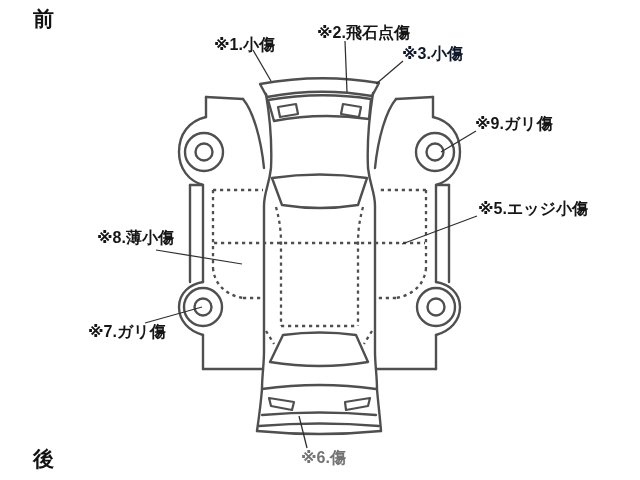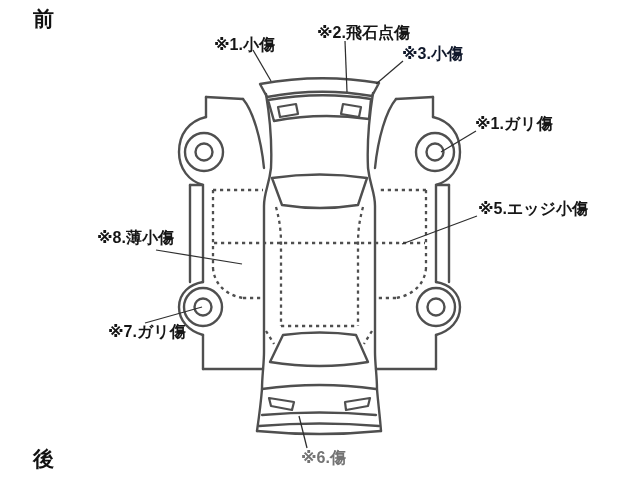--- a/index.html
+++ b/index.html
@@ -112,20 +112,20 @@
       </g>
   </svg>
 
   <div class="orient" id="front-label">前</div>
   <div class="orient" id="rear-label">後</div>
 
   <div id="damage-labels">
       <div class="dmg-label" style="left: 214px; top: 37px; color: rgb(22, 22, 22); text-align: center;">※1.小傷</div>
       <div class="dmg-label" style="left: 317px; top: 25px; color: rgb(22, 22, 22);">※2.飛石点傷</div>
       <div class="dmg-label" style="left: 402px; top: 46px; color: #0f172a;">※3.小傷</div>
-      <div class="dmg-label" style="left: 475px; top: 116px; color: rgb(22, 22, 22);">※1.ガリ傷</div>
+      <div class="dmg-label" style="left: 475px; top: 116px; color: rgb(22, 22, 22);">※9.ガリ傷</div>
       <div class="dmg-label" style="left: 478px; top: 201px; color: rgb(22, 22, 22);">※5.エッジ小傷</div>
       <div class="dmg-label" style="left: 301px; top: 450px; color: #737373;">※6.傷</div>
-      <div class="dmg-label" style="left: 88px; top: 324px; color: rgb(22, 22, 22); margin-left: 20px;">※7.ガリ傷</div>
+      <div class="dmg-label" style="left: 88px; top: 324px; color: rgb(22, 22, 22);">※7.ガリ傷</div>
       <div class="dmg-label" style="left: 97px; top: 230px; color: rgb(22, 22, 22);">※8.薄小傷</div>
     </div>
 
 </div>
 
 </body></html>

